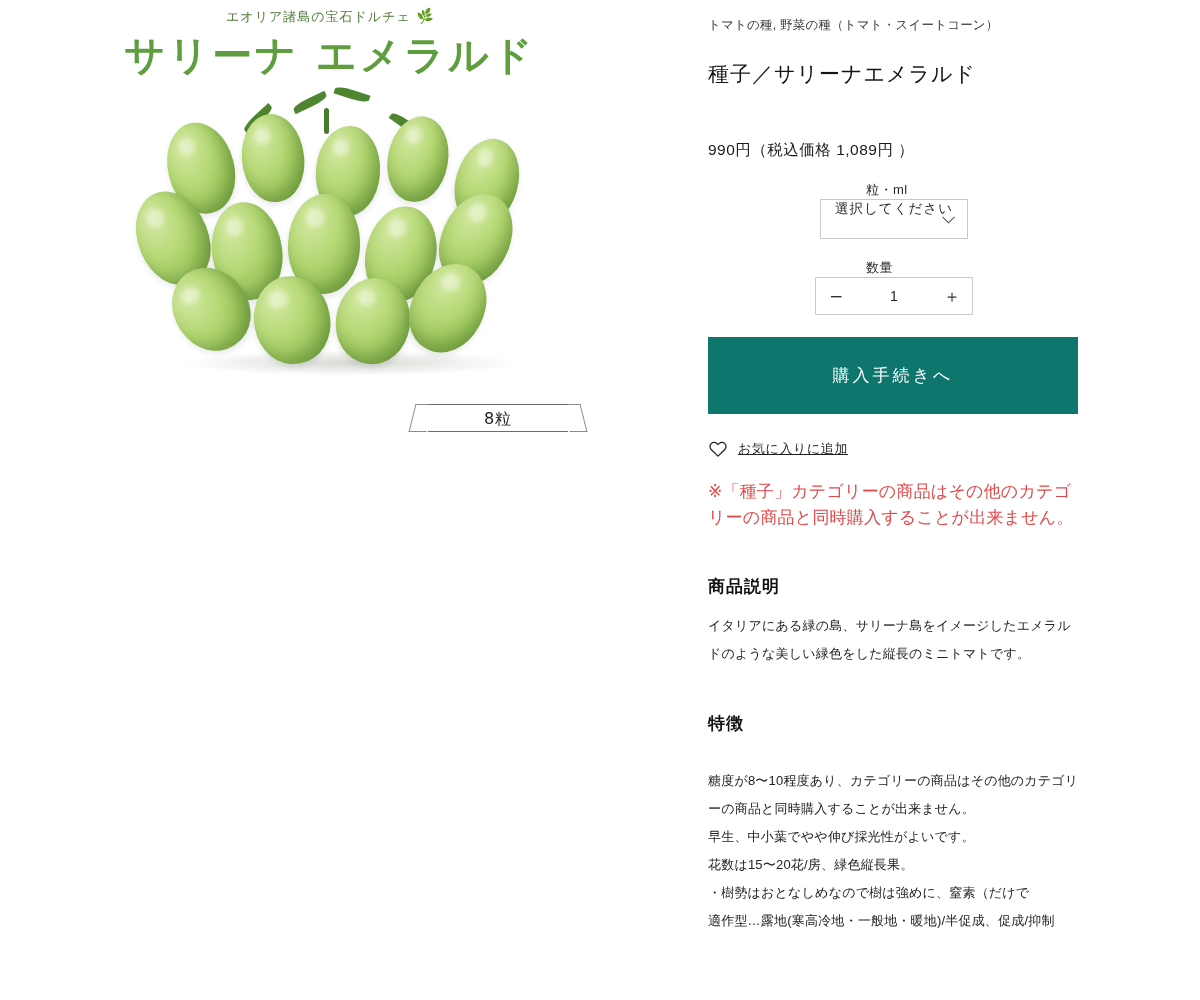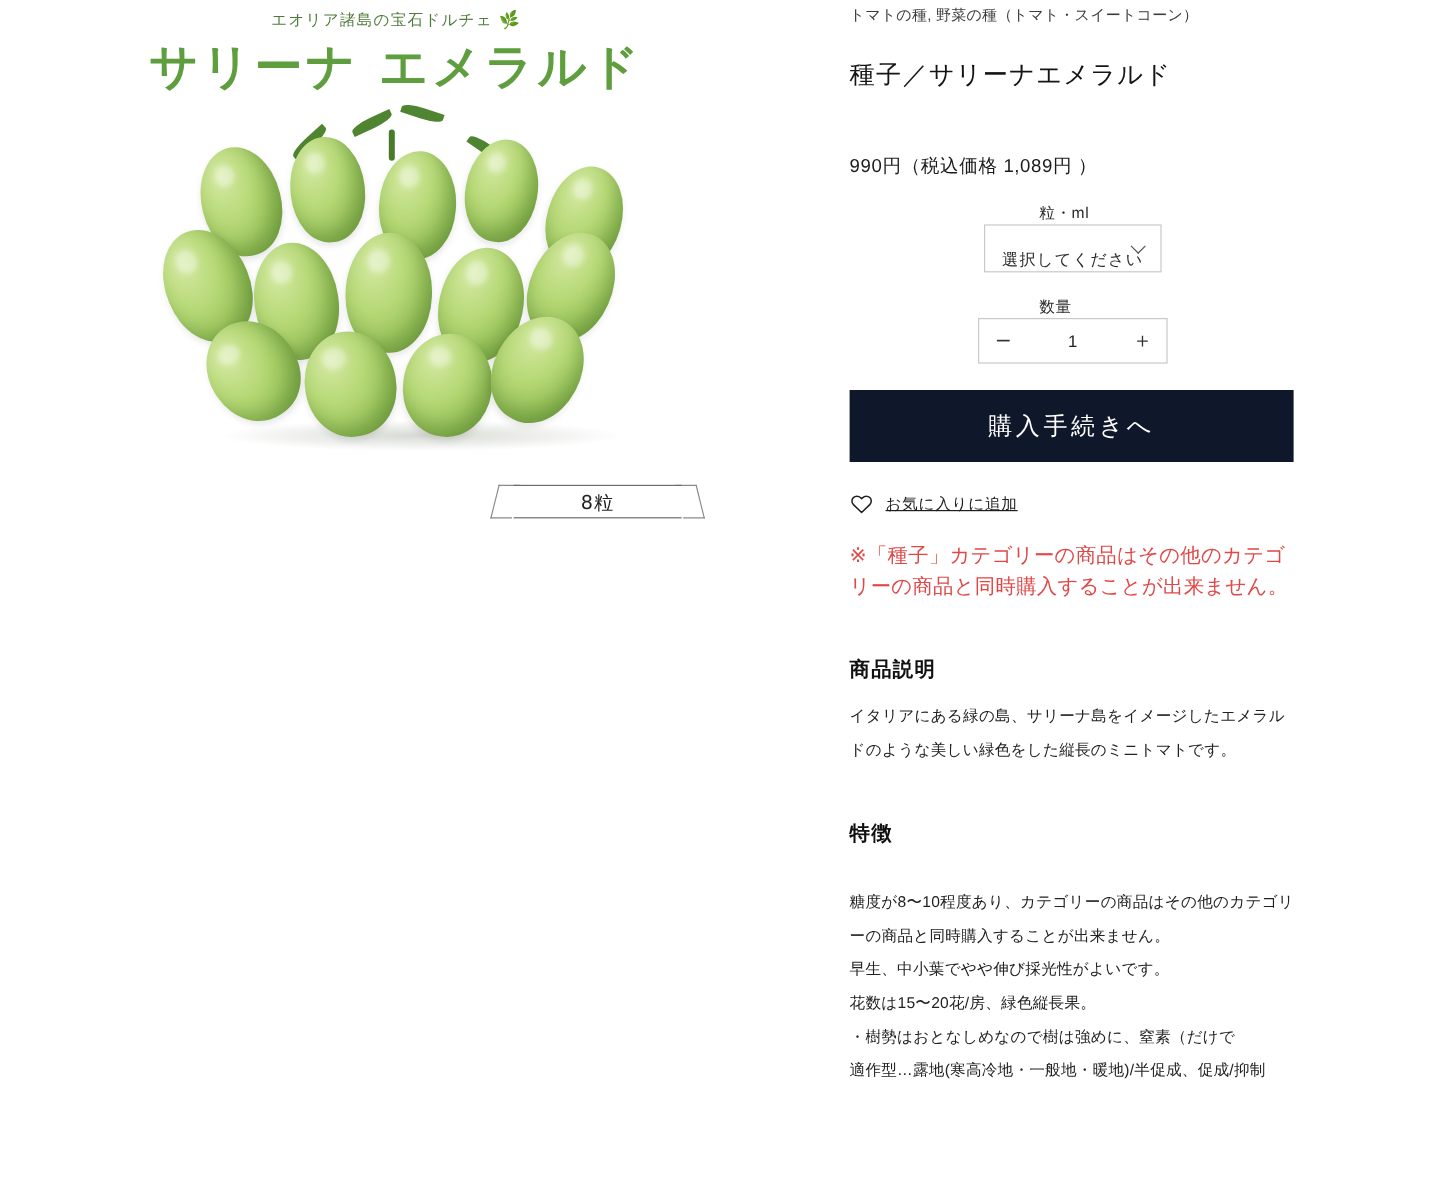--- a/index.html
+++ b/index.html
@@ -134,21 +134,21 @@
     width: 540px;
     padding: 0 140px 0 0;
     position: relative;
   }
   .inner { width: 372px; margin-left: 48px; }
 
   .breadcrumb {
     font-size: 12.5px;
     color: #3b3b3b;
     margin: 0;
-    padding-top: 4px;
+    padding-top: 16px;
     line-height: 18px;
     letter-spacing: 0.2px;
   }
   h1.title {
     font-size: 21px;
     font-weight: normal;
     letter-spacing: 1px;
     margin: 26px 0 0 0;
     color: #141414;
     font-family: Liberation Sans, sans-serif;
@@ -174,21 +174,21 @@
     flex: 0 0 auto;
     margin-right: 12px;
   }
   .select-box {
     position: relative;
     flex: 1 1 auto;
     height: 40px;
     border: 1px solid #c9c9c9;
     background: #fff;
     display: flex;
-    align-items: flex-end;
+    align-items: flex-start;
     padding: 0 14px;
     font-size: 13.5px;
     letter-spacing: 1px;
     color: #2b2b2b;
     cursor: pointer;
   }
   .select-box .chev {
     position: absolute;
     right: 14px; top: 50%;
     width: 9px; height: 9px;
@@ -216,26 +216,26 @@
   .stepper .qtyval {
     flex: 1 1 auto;
     text-align: center;
     font-size: 14px;
     color: #222;
   }
 
   .cta {
     display: block;
     width: 370px;
-    height: 60px;
+    height: 77px;
     margin-top: 22px;
-    background: #0f172a;
+    background: #0f766e;
     color: #ffffff;
     border: none;
-    font-size: 20px;
+    font-size: 17px;
     letter-spacing: 3px;
     cursor: pointer;
     font-family: "DejaVu Sans", sans-serif;
   }
 
   .fav {
     display: flex;
     align-items: center;
     margin-top: 25px;
     gap: 10px;

